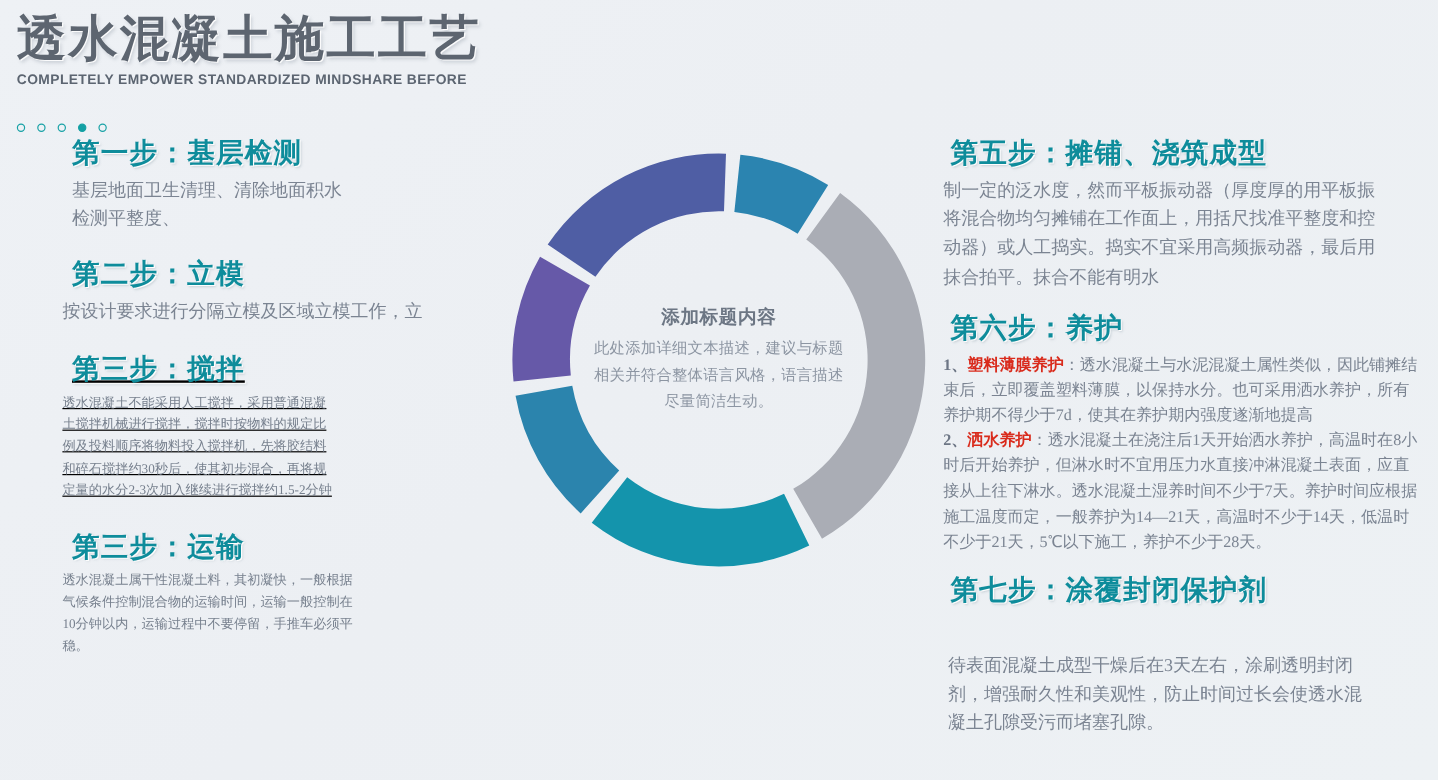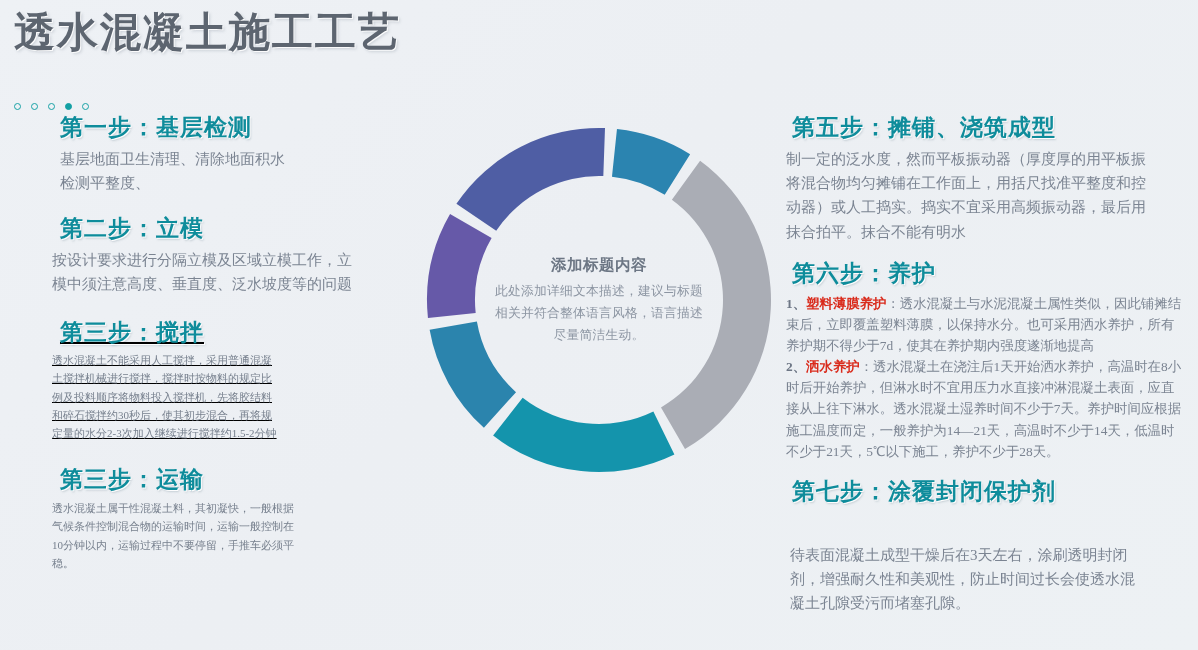--- a/index.html
+++ b/index.html
@@ -156,20 +156,21 @@
     letter-spacing: 0.2px;
   }
 </style>
 </head>
 <body>
 
 <div class="slide">
 
   <div class="header">
     <div class="main-title">透水混凝土施工工艺</div>
+    <div class="subtitle">COMPLETELY EMPOWER STANDARDIZED MINDSHARE BEFORE</div>
   </div>
 
   <div class="dots">
     <span class="dot"></span>
     <span class="dot"></span>
     <span class="dot"></span>
     <span class="dot filled"></span>
     <span class="dot"></span>
   </div>
 
@@ -180,21 +181,20 @@
       <div class="step-body indent-1">
         <p>基层地面卫生清理、清除地面积水</p>
         <p>检测平整度、</p>
       </div>
     </div>
 
     <div class="block b2">
       <div class="step-head">第二步：立模</div>
       <div class="step-body">
         <p>按设计要求进行分隔立模及区域立模工作，立</p>
-        <p>模中须注意高度、垂直度、泛水坡度等的问题</p>
       </div>
     </div>
 
     <div class="block b3">
       <div class="step-head">第三步：搅拌</div>
       <div class="step-body dense">
         <p>透水混凝土不能采用人工搅拌，采用普通混凝</p>
         <p>土搅拌机械进行搅拌，搅拌时按物料的规定比</p>
         <p>例及投料顺序将物料投入搅拌机，先将胶结料</p>
         <p>和碎石搅拌约30秒后，使其初步混合，再将规</p>

